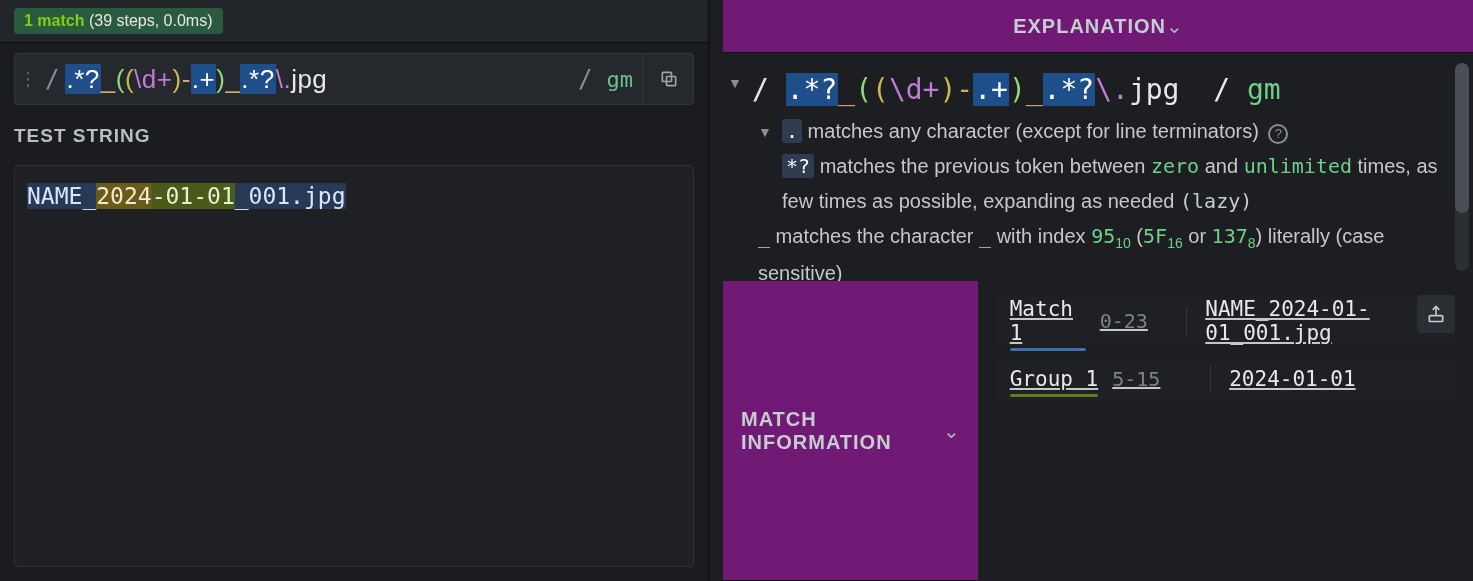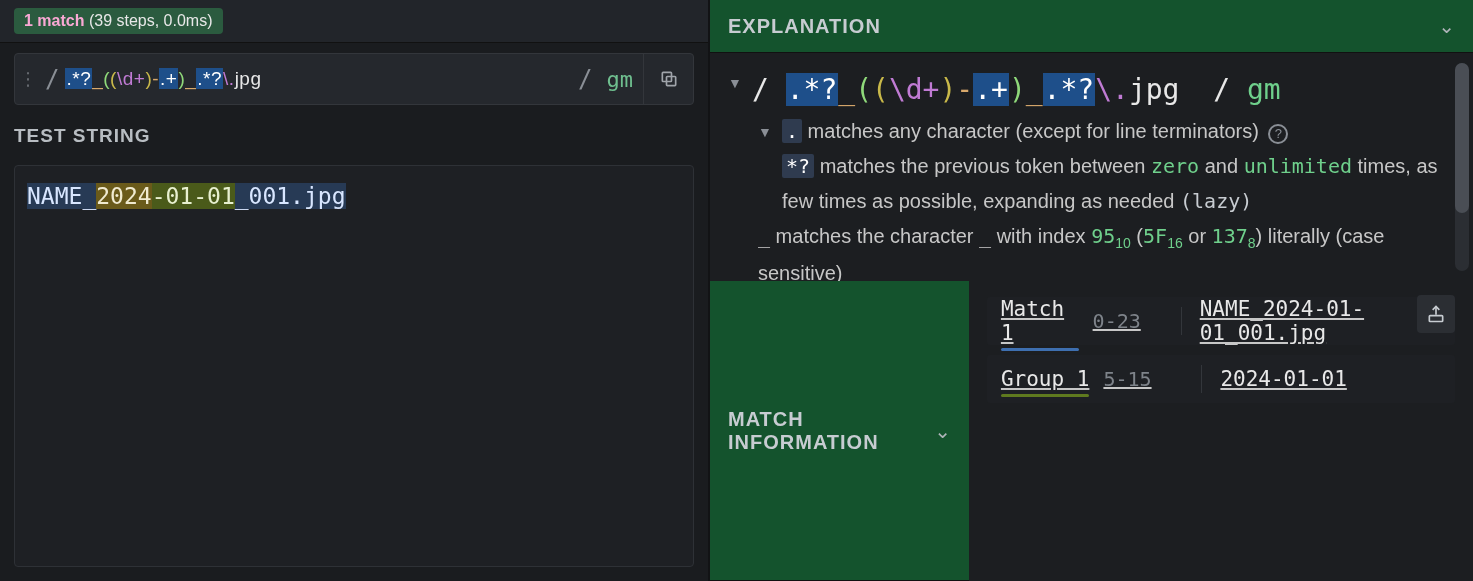--- a/index.html
+++ b/index.html
@@ -34,39 +34,39 @@
     font-size: 19px; font-weight: 600; letter-spacing: 1px;
     color: #b8bdc2;
   }
   .badge {
     background: #2b5b3f;
     color: #e8e8e8;
     padding: 4px 10px;
     border-radius: 4px;
     font-size: 16px;
   }
-  .badge b { color: #f9a8d4; font-weight: 700; }
+  .badge b { color: #84cc16; font-weight: 700; }
 
   
   .regex-row {
     display: flex; align-items: center;
     margin: 10px 14px;
     background: #25282d;
     border: 1px solid #33363b;
     border-radius: 4px;
     height: 52px;
   }
   .drag {
     width: 26px; text-align: center; color: #6a6e74;
     font-size: 18px; cursor: grab;
   }
   .delim { color: #8a8f96; font-size: 24px; font-family: monospace; padding: 0 4px; }
   .regex-body {
     flex: 1; font-family: "Consolas","Menlo",monospace;
-    font-size: 19px; letter-spacing: 0.5px;
+    font-size: 26px; letter-spacing: 0.5px;
     white-space: nowrap; overflow: hidden;
     padding: 0 2px;
   }
   .flags { color: #6fbf8f; font-family: monospace; font-size: 22px; padding: 0 10px; }
   .copy-btn {
     width: 50px; height: 100%;
     border-left: 1px solid #33363b;
     display: flex; align-items: center; justify-content: center;
     cursor: pointer; color: #a0a4aa;
   }
@@ -94,24 +94,25 @@
     font-family: "Consolas","Menlo",monospace;
     font-size: 23px;
     line-height: 1.4;
   }
   .m-full { background: #273a55; color: #d8e6ff; }
   .m-g1   { background: #4a5a1a; color: #e8f0d0; }
   .m-g2   { background: #6a5a1a; color: #f0ead0; }
 
   
   .panel-head {
-    display: flex; align-items: center; justify-content: space-between;
+    display: flex; align-items: center; justify-content: center;
     padding: 14px 18px;
-    background: #14532d;
+    background: #701a75;
     border-bottom: 1px solid #111;
+    margin-left: 13px;
   }
   .panel-head h2 { font-size: 20px; letter-spacing: 1px; font-weight: 600; color: #c7ccd1; }
   .chev { color: #b0b4ba; font-size: 20px; cursor: pointer; }
 
   .explain {
     padding: 12px 10px 12px 18px;
     flex: 0 0 auto;
     height: 228px;
     position: relative;
     overflow: hidden;

